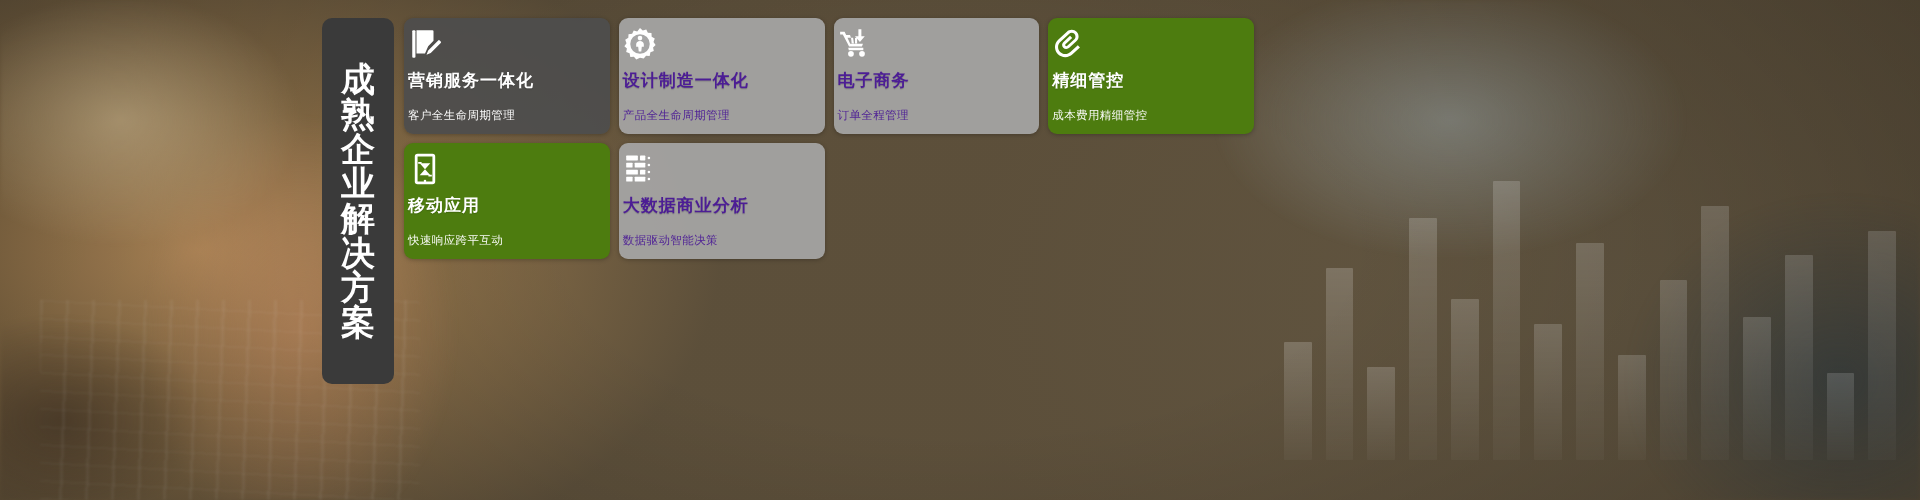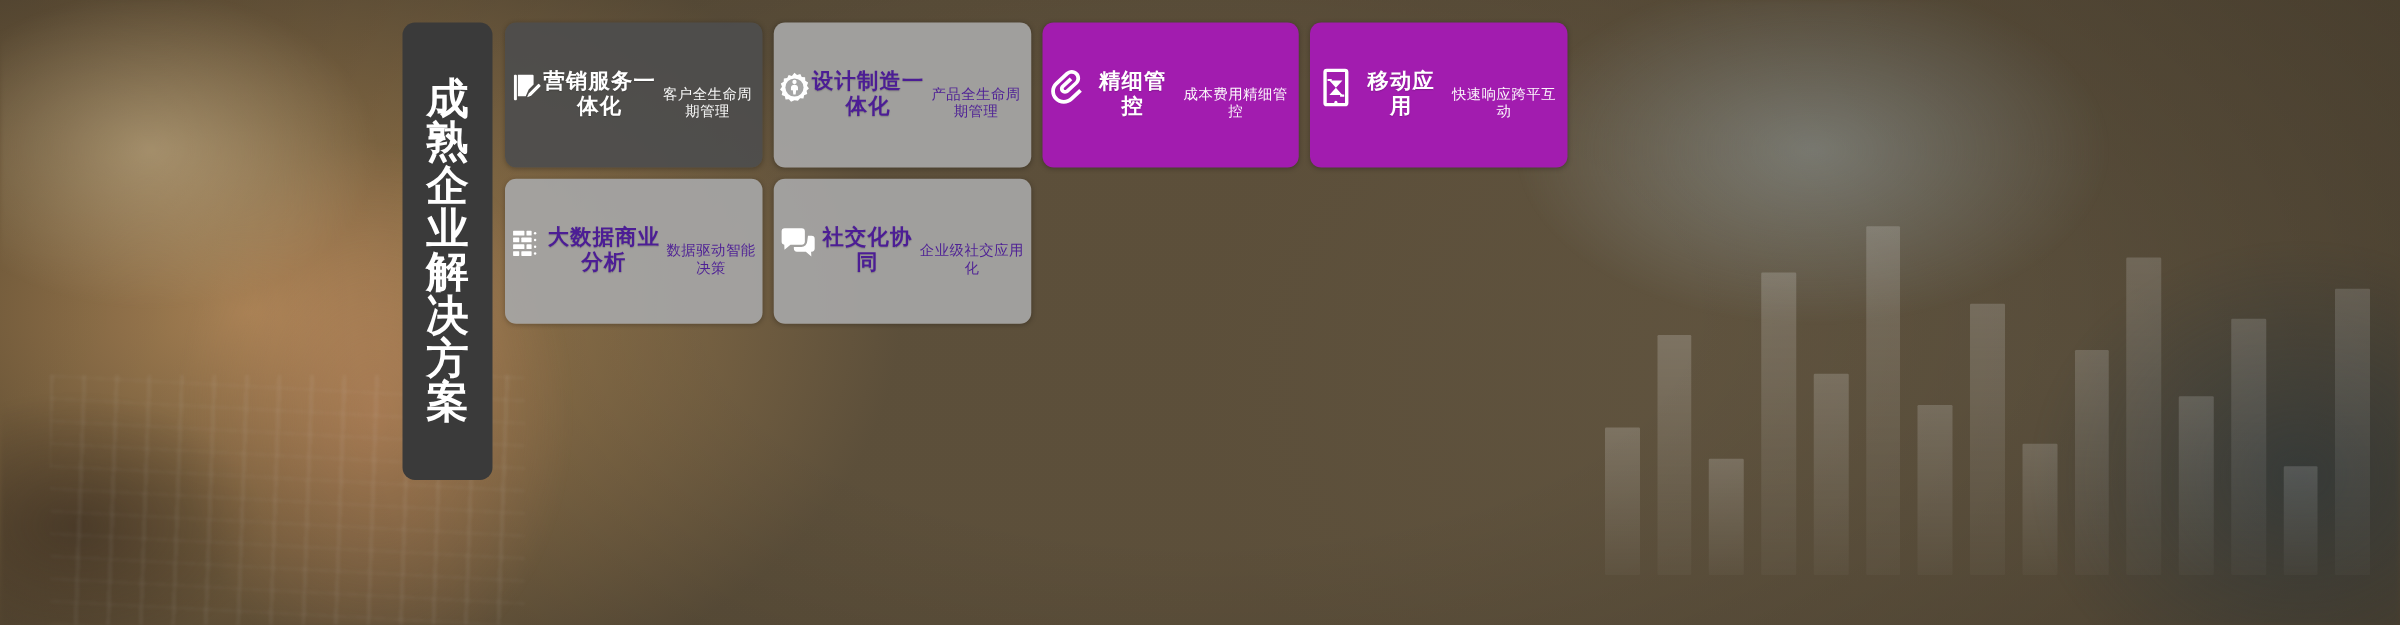--- a/index.html
+++ b/index.html
@@ -56,27 +56,27 @@
     color:#fff; font-size:34px; line-height:1.02; font-weight:700;
     letter-spacing:0; text-align:center;
   }
   .grid {
     flex:1 1 auto; display:grid;
     grid-template-columns:repeat(4,1fr); grid-template-rows:repeat(3,1fr);
     gap:9px;
   }
   .card {
     border-radius:9px; position:relative;
-    display:flex; flex-direction:row; align-items:center; justify-content:center;
+    display:flex; flex-direction:column; align-items:flex-start; justify-content:center;
     color:#fff; text-align:center; padding:8px 4px 10px;
     box-shadow:0 1px 4px rgba(0,0,0,0.25);
   }
   .card.dark   { background:rgba(77,77,77,0.92); }
   .card.gray   { background:rgba(166,166,166,0.92); }
-  .card.red    { background:#a21caf; }
+  .card.red    { background:#4d7c0f; }
   .card .ico { width:34px; height:34px; margin-bottom:10px; display:block; }
   .card .ico svg { width:100%; height:100%; display:block; fill:#fff; }
   .card .t {
     font-size:17px; font-weight:700; letter-spacing:1px; line-height:1.15;
     text-shadow:0 1px 1px rgba(0,0,0,0.18);
   }
   .card .s {
     font-size:11.5px; font-weight:400; margin-top:18px; letter-spacing:0.4px;
     line-height:1.2; opacity:0.97;
   }
@@ -142,20 +142,35 @@
             <svg viewBox="0 0 32 32">
               <path d="M16 1l2.6 2.2 3.3-.9 1.5 3 3.4.4.2 3.4 2.9 1.8-1.2 3.2 2 2.8-2.4 2.4.7 3.3-3.2 1.2-.7 3.4-3.4-.2-2.2 2.6L16 29l-3.5 1.6-2.2-2.6-3.4.2-.7-3.4-3.2-1.2.7-3.3L1.3 18l2-2.8L2.1 12 5 10.2l.2-3.4 3.4-.4 1.5-3 3.3.9z"></path>
               <circle cx="16" cy="16" r="9.2" fill="#a6a6a6"></circle>
               <circle cx="16" cy="10.4" r="2.2"></circle>
               <path d="M16 13.2c-2.1 0-3.6 1.3-3.6 3.1v2.4h1.9l.5 4.4h2.4l.5-4.4h1.9v-2.4c0-1.8-1.5-3.1-3.6-3.1z"></path>
             </svg>
           </span>
           <div class="t">设计制造一体化</div>
           <div class="s">产品全生命周期管理</div>
         </div>
+        <div class="card gray">
+          <span class="ico">
+            <svg viewBox="0 0 32 32">
+              <path d="M19.2 2h2.8v6.6h3.2l-4.6 5.4-4.6-5.4h3.2z"></path>
+              <path d="M2 4.4h4.2l1.5 3.2h3.6l.9 2.6H8.9l2.6 5.6h12l-1 2.6H10.4L9 15.6 4.5 7H2z"></path>
+              <path d="M12.3 10.2h1.9l.8 5.4h-2.1z"></path>
+              <path d="M16 10.2h2v5.4h-2z"></path>
+              <circle cx="12.2" cy="25.2" r="2.7"></circle>
+              <circle cx="22.6" cy="25.2" r="2.7"></circle>
+              <path d="M9.6 19.6h14.2v2.3H10.2z"></path>
+            </svg>
+          </span>
+          <div class="t">电子商务</div>
+          <div class="s">订单全程管理</div>
+        </div>
         <div class="card red">
           <span class="ico">
             <svg viewBox="0 0 32 32">
               <path d="M18.6 2.6c3.6 0 6.4 2.8 6.4 6.3 0 1.9-.8 3.4-2.1 4.6l-6.4 5.9c-.9.8-1.9 1.3-3.1 1.3-2.2 0-3.9-1.7-3.9-3.8 0-1.1.5-2.1 1.3-2.9l6.2-5.7 2 2.1-6.1 5.6c-.3.3-.5.6-.5 1 0 .6.5 1 1.1 1 .3 0 .6-.1.9-.4l6.4-5.9c.8-.7 1.3-1.6 1.3-2.8 0-2-1.6-3.4-3.5-3.4-1 0-1.9.4-2.6 1l-8.2 7.6c-1.3 1.2-2.1 2.8-2.1 4.8 0 3.7 3 6.6 6.8 6.6 1.9 0 3.5-.7 4.8-1.9l7-6.4 2 2.1-7 6.4c-1.8 1.7-4.2 2.7-6.8 2.7-5.4 0-9.7-4.2-9.7-9.5 0-2.8 1.2-5.2 3-6.9l8.2-7.6c1.2-1.1 2.8-1.8 4.6-1.8z"></path>
             </svg>
           </span>
           <div class="t">精细管控</div>
           <div class="s">成本费用精细管控</div>
         </div>
         <div class="card red">
@@ -184,26 +199,16 @@
               <rect x="11" y="23.2" width="10" height="4.6" rx=".6"></rect>
               <circle cx="24.4" cy="5.7" r="1.2"></circle>
               <circle cx="24.4" cy="12.3" r="1.2"></circle>
               <circle cx="24.4" cy="18.9" r="1.2"></circle>
               <circle cx="24.4" cy="25.5" r="1.2"></circle>
             </svg>
           </span>
           <div class="t">大数据商业分析</div>
           <div class="s">数据驱动智能决策</div>
         </div>
-        <div class="card gray">
-          <span class="ico">
-            <svg viewBox="0 0 32 32">
-              <path d="M2.4 5.6A2.6 2.6 0 0 1 5 3h14.2a2.6 2.6 0 0 1 2.6 2.6v8.6a2.6 2.6 0 0 1-2.6 2.6H9.8l-5 4.2-.2-4.2A2.6 2.6 0 0 1 2.4 14.2z"></path>
-              <path d="M24.4 9.4h3a2.6 2.6 0 0 1 2.6 2.6v8a2.6 2.6 0 0 1-2.6 2.6h-.4l.2 4-4.6-4h-7.4a2.6 2.6 0 0 1-2.6-2.6v-1.2h6.2a5 5 0 0 0 5-5z"></path>
-            </svg>
-          </span>
-          <div class="t">社交化协同</div>
-          <div class="s">企业级社交应用化</div>
-        </div>
       </div>
 
   </div>
 </div>
 
 </body></html>

